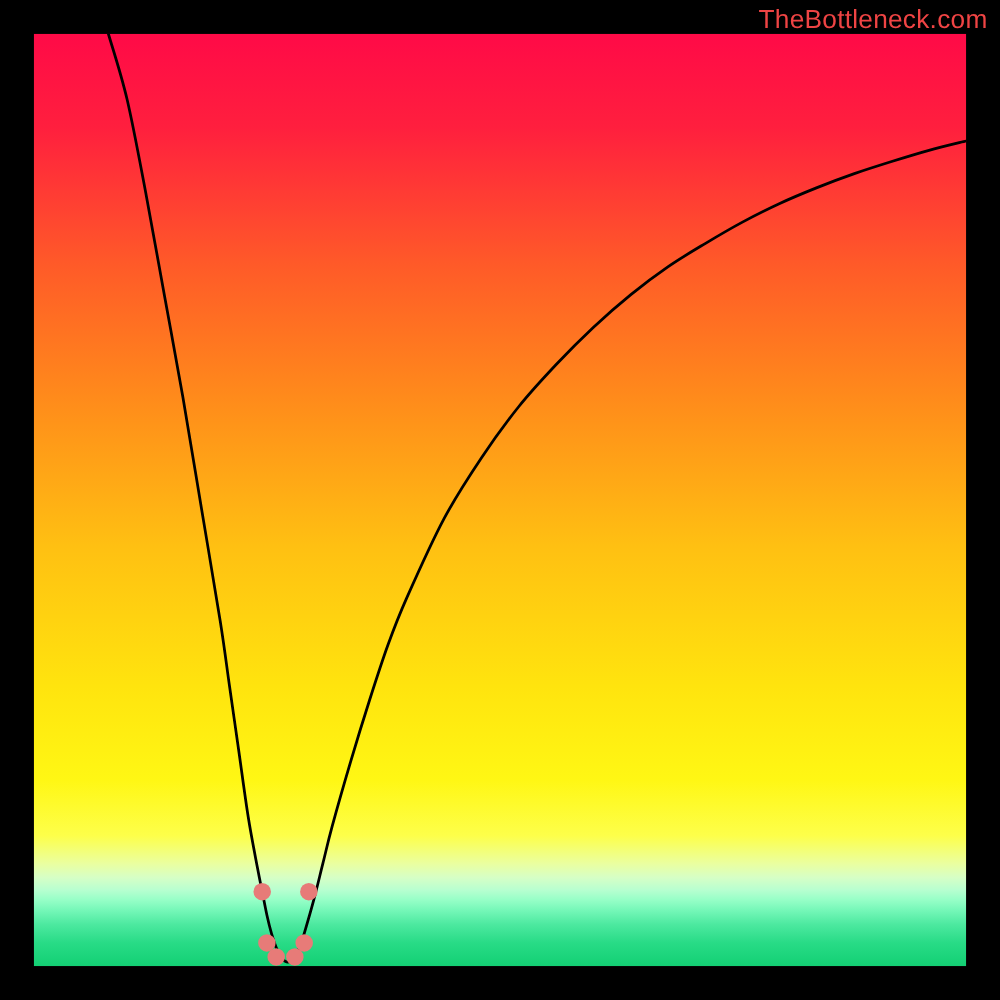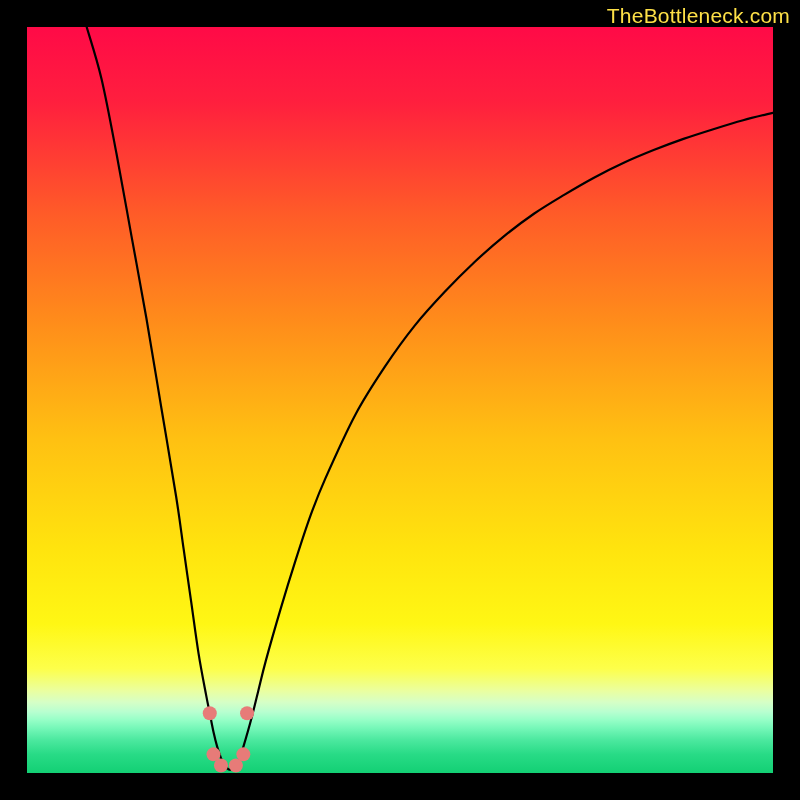--- a/index.html
+++ b/index.html
@@ -23,21 +23,21 @@
     position: absolute;
     left: 0;
     top: 0;
     width: 746px;
     height: 746px;
   }
   .watermark {
     position: absolute;
     top: 4px;
     right: 10px;
-    color: #fde047;
+    color: #ef4444;
     font-size: 21px;
     font-weight: 400;
     letter-spacing: 0.2px;
     font-family: Arial, Helvetica, sans-serif;
   }
 </style>
 </head>
 <body>
 
 <div class="watermark">TheBottleneck.com</div>

